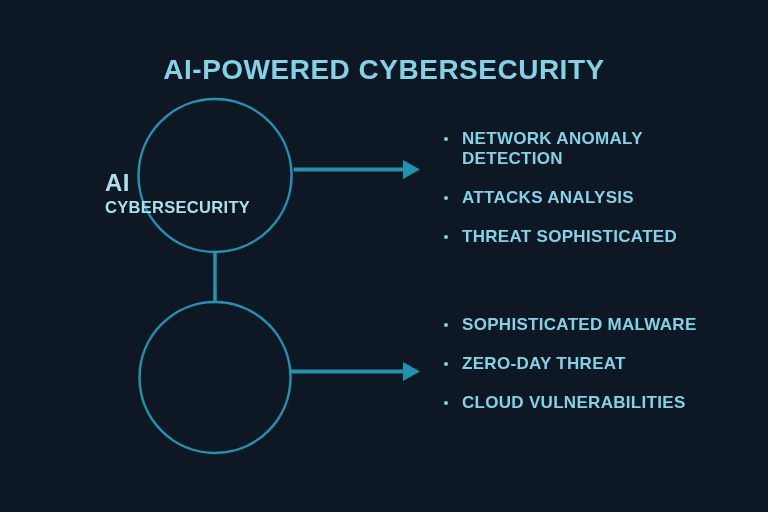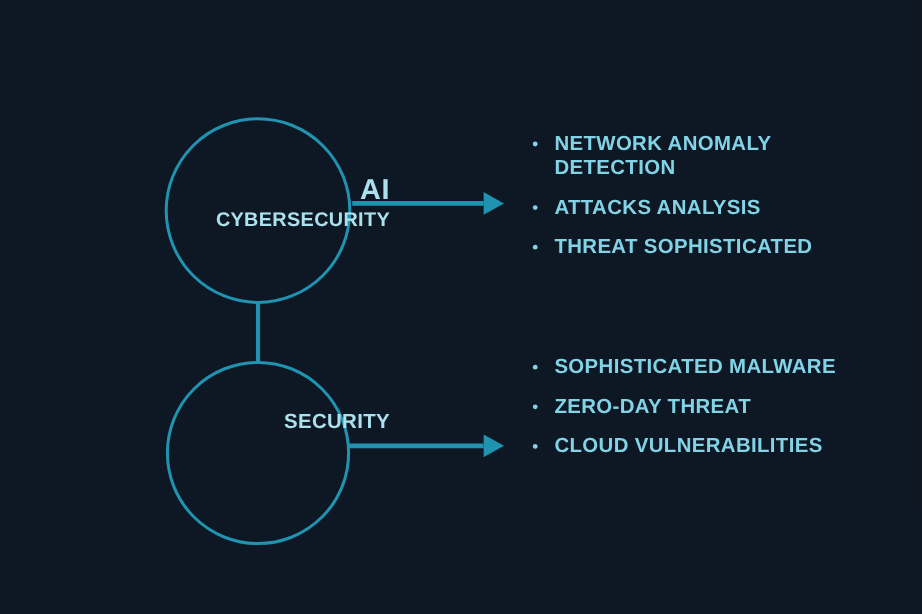--- a/index.html
+++ b/index.html
@@ -37,41 +37,43 @@
     text-align: center;
     color: var(--text);
     font-size: 28px;
     font-weight: bold;
     letter-spacing: 0.5px;
     line-height: 1.1;
   }
   .node-label {
     position: absolute;
     width: 220px;
-    text-align: right;
+    text-align: left;
     color: var(--node-text);
     font-weight: bold;
+    margin-top: 24px;
   }
   .node-label.node-1 { left: 105px; top: 146px; }
   .node-label.node-2 { left: 105px; top: 340px; }
   .node-line-big   { font-size: 24px; line-height: 26px; letter-spacing: 0.5px; }
   .node-line-small { font-size: 16.5px; line-height: 22px; letter-spacing: 0.3px; }
   .node-line-med   { font-size: 17px; line-height: 23px; letter-spacing: 0.3px; }
 
   .bullet-list {
     position: absolute;
     left: 444px;
     width: 300px;
   }
   .bullet-list.list-1 { top: 110px; }
   .bullet-list.list-2 { top: 296px; }
   .bullet-item {
     display: flex;
     align-items: flex-start;
     margin-bottom: 13px;
+    margin-top: 19px;
   }
   .bullet-dot {
     flex: 0 0 auto;
     width: 4px;
     height: 4px;
     border-radius: 50%;
     background: var(--text);
     margin-top: 8px;
     margin-right: 14px;
   }
@@ -96,28 +98,28 @@
     <g>
       <line class="shape-stroke" x1="293.5" y1="169.5" x2="403" y2="169.5" stroke-width="4"></line>
       <polygon class="shape-fill" points="403,160 403,179 420,169.5"></polygon>
     </g>
     <g>
       <line class="shape-stroke" x1="290.5" y1="371.5" x2="403" y2="371.5" stroke-width="4"></line>
       <polygon class="shape-fill" points="403,362 403,381 420,371.5"></polygon>
     </g>
   </svg>
 
+  <h1 class="page-title">AI-POWERED CYBERSECURITY</h1>
 
   <div class="node-label node-1">
     <div class="node-line-big">AI</div>
     <div class="node-line-small">CYBERSECURITY</div>
   </div>
 
   <div class="node-label node-2">
-    <div class="node-line-med">SECURITY</div>
   </div>
 
   <div class="bullet-list list-1">
     <div class="bullet-item">
       <span class="bullet-dot"></span>
       <span class="bullet-text">NETWORK ANOMALY DETECTION</span>
     </div>
     <div class="bullet-item">
       <span class="bullet-dot"></span>
       <span class="bullet-text">ATTACKS ANALYSIS</span>

